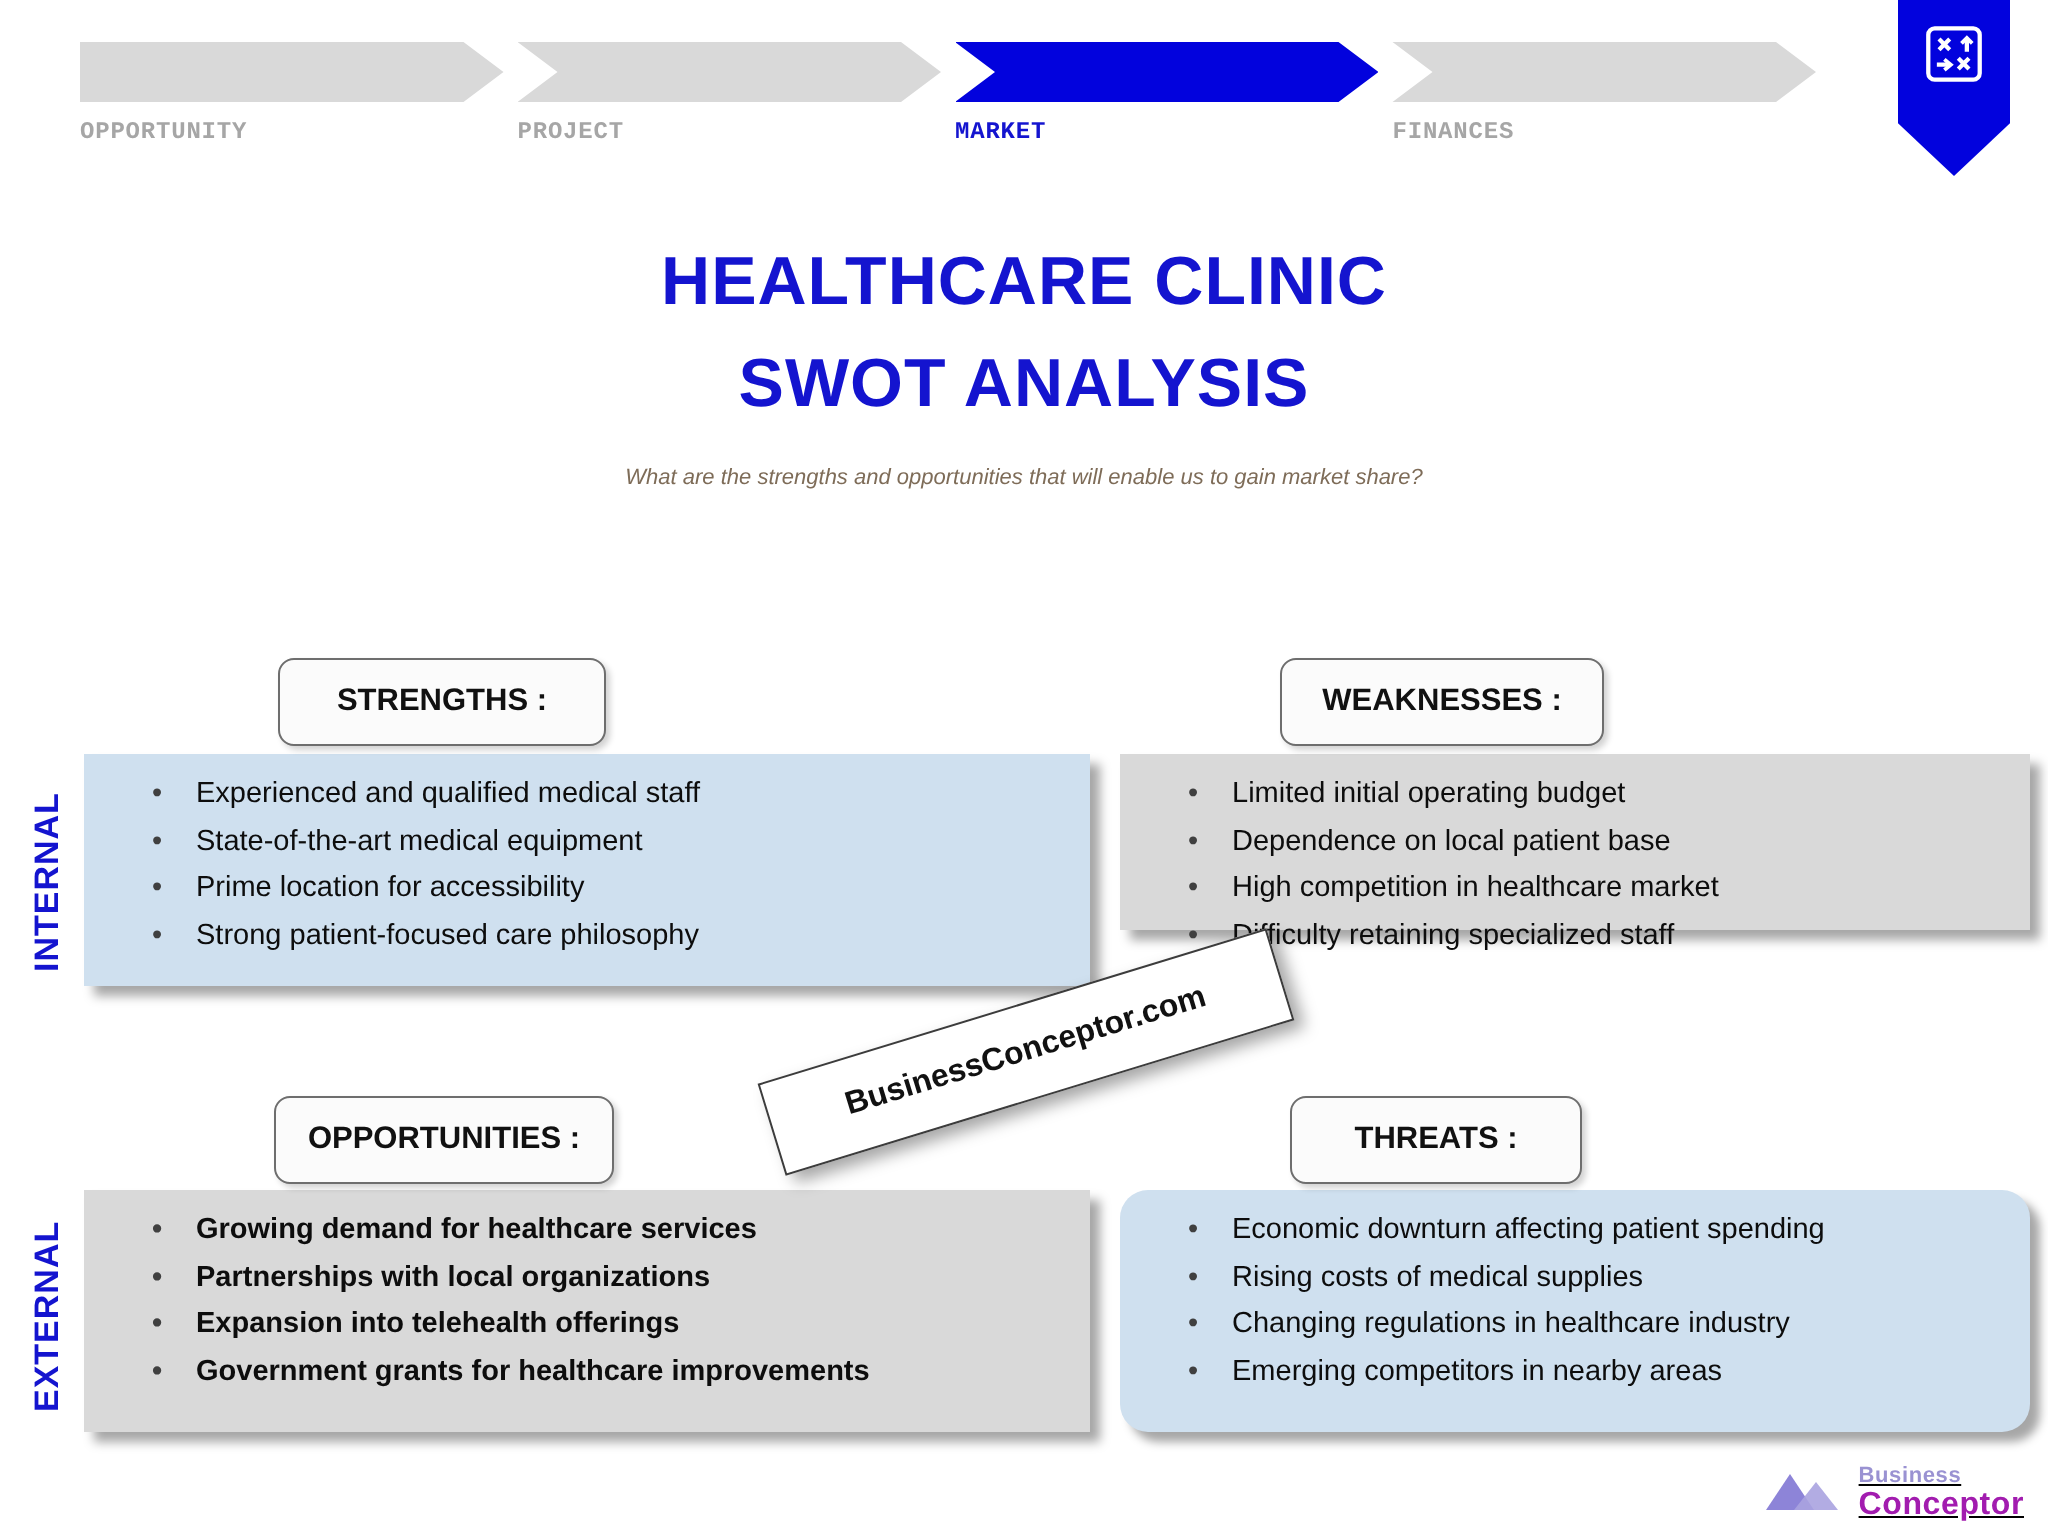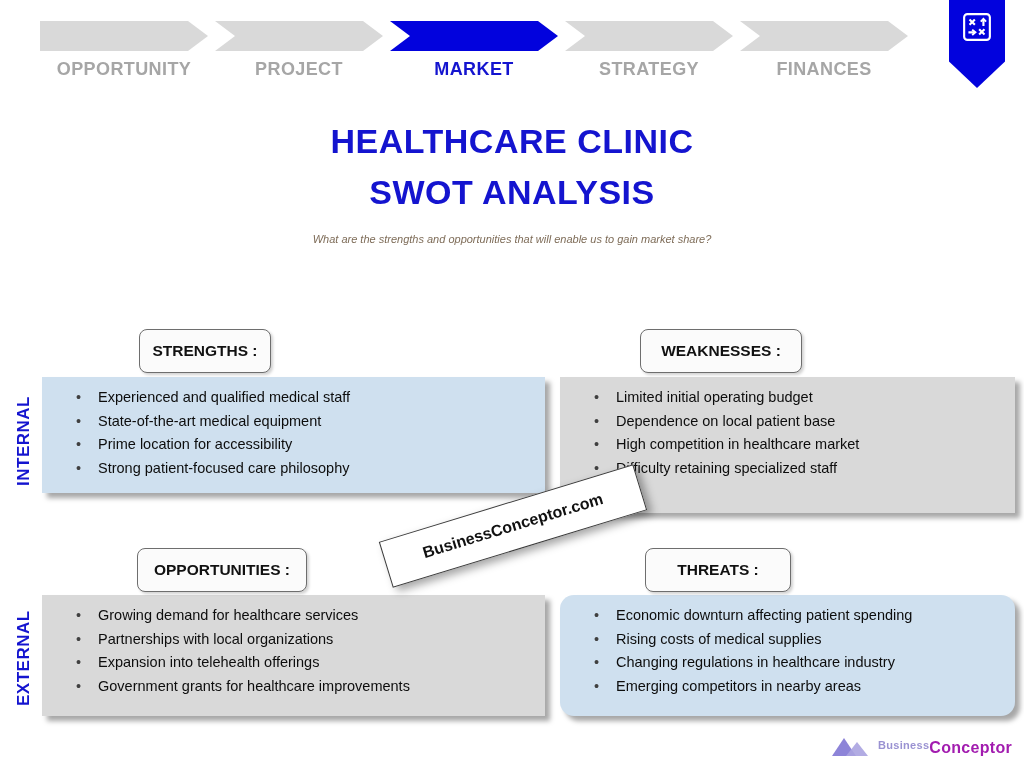--- a/index.html
+++ b/index.html
@@ -25,22 +25,22 @@
   }
   .step{flex:1;position:relative;}
   .arrow{
     height:30px;background:var(--arrowGray);
     clip-path:polygon(0 0, calc(100% - 20px) 0, 100% 50%, calc(100% - 20px) 100%, 0 100%, 20px 50%);
   }
   .step:first-child .arrow{
     clip-path:polygon(0 0, calc(100% - 20px) 0, 100% 50%, calc(100% - 20px) 100%, 0 100%);
   }
   .step .step-label{
-    margin-top:8px;text-align:center;font-weight:bold;font-size:18px;
-    color:var(--labelGray);letter-spacing:.4px;
+    margin-top:8px;text-align:left;font-weight:bold;font-size:12px;
+    color:var(--labelGray);letter-spacing:.4px;font-family:Liberation Mono, monospace;
   }
   .step.active .arrow{background:var(--accentBright);}
   .step.active .step-label{color:var(--accent);}
 
   
   .ribbon{
     position:absolute;right:19px;top:0;width:56px;height:88px;
     background:var(--accentBright);
     clip-path:polygon(0 0,100% 0,100% 70%,50% 100%,0 70%);
     display:flex;justify-content:center;padding-top:12px;
@@ -77,74 +77,70 @@
   .qbox.gray{background:var(--boxGray);}
   .qbox ul{margin:0;padding:0;list-style:none;}
   .qbox li{
     position:relative;padding-left:44px;font-size:14.5px;color:#0d0d0d;
     line-height:23.5px;
   }
   .qbox li::before{
     content:"\2022";position:absolute;left:22px;top:0;color:#404040;
   }
   .qbox.strengths{left:42px;top:377px;width:503px;height:116px;}
-  .qbox.weaknesses{left:560px;top:377px;width:455px;height:136px;}
-  .qbox.opportunities{left:42px;top:595px;width:503px;height:121px;}
+  .qbox.weaknesses{left:560px;top:377px;width:455px;height:88px;}
+  .qbox.opportunities{left:42px;top:595px;width:503px;height:121px;font-weight:bold;}
   .qbox.threats{left:560px;top:595px;width:455px;height:121px;border-radius:14px;}
 
   
   .qheader{
     position:absolute;height:44px;z-index:3;
     background:#fbfbfb;border:1.5px solid #6e6e6e;border-radius:8px;
     display:flex;align-items:center;justify-content:center;
     font-weight:bold;font-size:15.5px;color:#111;
     box-shadow:2px 2px 3px rgba(0,0,0,0.18);
   }
-  .qheader.strengths{left:139px;top:329px;width:132px;}
+  .qheader.strengths{left:139px;top:329px;width:164px;}
   .qheader.weaknesses{left:640px;top:329px;width:162px;}
   .qheader.opportunities{left:137px;top:548px;width:170px;}
   .qheader.threats{left:645px;top:548px;width:146px;}
 
   
   .watermark{
     position:absolute;left:380px;top:502px;width:266px;height:48px;z-index:5;
     background:#ffffff;border:1.5px solid #3c3c3c;
     transform:rotate(-17deg);
     display:flex;align-items:center;justify-content:center;
     font-weight:bold;font-size:16px;color:#111;
     box-shadow:4px 5px 8px rgba(0,0,0,0.35);
   }
 
   
   .logo{
     position:absolute;right:12px;bottom:6px;display:flex;align-items:center;gap:4px;
   }
-  .logo-text{display:flex;flex-direction:row;line-height:1.05;}
+  .logo-text{display:flex;flex-direction:column;line-height:1.05;text-decoration:underline;}
   .logo-top{font-size:11px;color:#9a92d2;font-weight:bold;letter-spacing:.3px;}
   .logo-bottom{font-size:16px;color:#a21caf;font-weight:bold;letter-spacing:.3px;}
 </style>
 </head>
 <body>
 
 <div class="steps-row">
   <div class="step">
     <div class="arrow"></div>
     <div class="step-label">OPPORTUNITY</div>
   </div>
   <div class="step">
     <div class="arrow"></div>
     <div class="step-label">PROJECT</div>
   </div>
   <div class="step active">
     <div class="arrow"></div>
     <div class="step-label">MARKET</div>
-  </div>
-  <div class="step">
-    <div class="arrow"></div>
-    <div class="step-label">STRATEGY</div>
   </div>
   <div class="step">
     <div class="arrow"></div>
     <div class="step-label">FINANCES</div>
   </div>
 </div>
 
 <div class="ribbon">
   <span>
     <svg width="30" height="30" viewBox="0 0 28 28">

